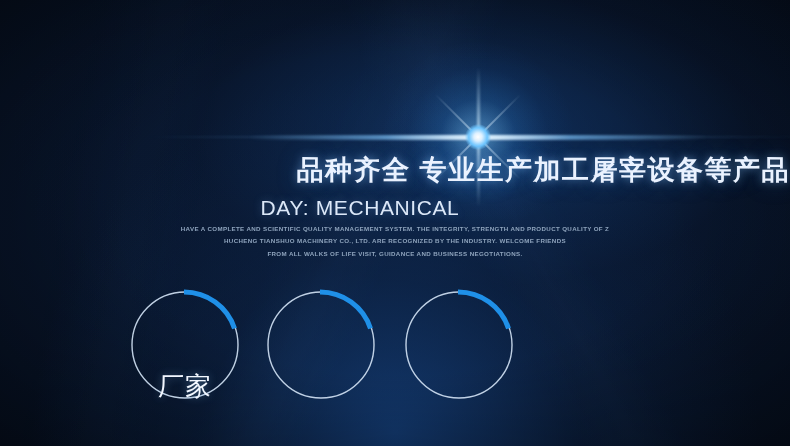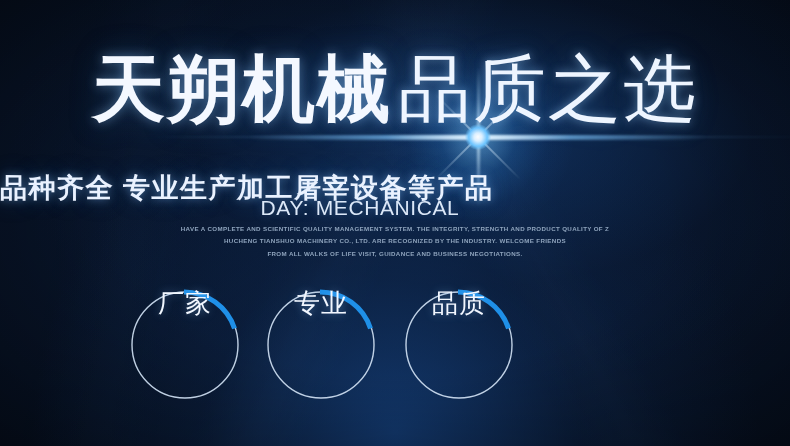--- a/index.html
+++ b/index.html
@@ -47,41 +47,41 @@
   
   .headline{position:absolute;left:0;top:48px;width:790px;text-align:center;
     font-family:"Liberation Sans","DejaVu Sans",sans-serif;
     font-size:73px;line-height:82px;letter-spacing:2px;white-space:nowrap;}
   .headline .bold{font-weight:bold;color:#f4f8ff;
     text-shadow:0 0 12px rgba(150,205,255,.45),0 0 30px rgba(60,140,220,.35);}
   .headline .light{font-weight:normal;color:#eef5ff;margin-left:6px;
     text-shadow:0 0 10px rgba(160,210,255,.5),0 0 26px rgba(70,150,225,.4);}
 
   
-  .sub-cn{position:absolute;left:0;top:152px;width:790px;text-align:left;
+  .sub-cn{position:absolute;left:0;top:152px;width:790px;text-align:right;
     font-size:27px;font-weight:bold;letter-spacing:1.5px;color:#eaf2ff;
-    text-shadow:0 0 9px rgba(140,200,255,.5),0 0 22px rgba(50,130,215,.35);margin-top:18px;}
+    text-shadow:0 0 9px rgba(140,200,255,.5),0 0 22px rgba(50,130,215,.35);}
   .sub-en{position:absolute;left:0;top:196px;width:720px;text-align:center;
     font-size:21px;letter-spacing:.6px;color:#dce8f8;
     text-shadow:0 0 8px rgba(130,190,255,.35);}
 
   
   .para{position:absolute;left:0;top:223px;width:790px;text-align:center;
     font-size:6.2px;line-height:12.4px;letter-spacing:.35px;
     color:#8fa4bd;font-weight:bold;}
   .para div{white-space:nowrap;}
 
   
   .features{position:absolute;left:0;top:289px;width:790px;height:112px;}
   .feat{position:absolute;top:0;width:112px;height:112px;}
   .feat svg{position:absolute;left:0;top:0;width:112px;height:112px;overflow:visible;}
   .feat .ring{fill:none;stroke:#cfe0f2;stroke-width:1.4;opacity:.92;}
   .feat .arc{fill:none;stroke:#1f90e8;stroke-width:5;stroke-linecap:butt;}
   .feat .txt{position:absolute;left:0;top:0;width:112px;height:112px;
-    display:flex;flex-direction:column;align-items:center;justify-content:flex-start;}
+    display:flex;flex-direction:column;align-items:center;justify-content:flex-end;}
   .feat .txt span{font-size:26px;line-height:29px;font-weight:normal;color:#f2f7ff;
     letter-spacing:1px;text-shadow:0 0 8px rgba(140,200,255,.45);}
 </style>
 </head>
 <body>
 
 <div id="stage">
 
   <div class="streaks"></div>
 
@@ -90,23 +90,20 @@
     <div class="hbeam2"></div>
     <div class="hbeam"></div>
     <div class="vbeam"></div>
     <div class="d1"></div>
     <div class="d2"></div>
     <div class="core"></div>
   </div>
 
   <div class="vig"></div>
 
-  <div class="headline">
-    <span class="bold">天朔机械</span><span class="light">品质之选</span>
-  </div>
 
   <div class="sub-cn">品种齐全 专业生产加工屠宰设备等产品</div>
   <div class="sub-en">DAY: MECHANICAL</div>
 
   <div class="para">
     <div>HAVE A COMPLETE AND SCIENTIFIC QUALITY MANAGEMENT SYSTEM. THE INTEGRITY, STRENGTH AND PRODUCT QUALITY OF Z</div>
     <div>HUCHENG TIANSHUO MACHINERY CO., LTD. ARE RECOGNIZED BY THE INDUSTRY. WELCOME FRIENDS</div>
     <div>FROM ALL WALKS OF LIFE VISIT, GUIDANCE AND BUSINESS NEGOTIATIONS.</div>
   </div>
 
@@ -121,29 +118,27 @@
         <span>厂家</span>
       </div>
     </div>
 
     <div class="feat" style="left:265px">
       <svg viewBox="0 0 112 112" aria-hidden="true">
         <circle class="ring" cx="56" cy="56" r="53"></circle>
         <path class="arc" d="M 55 3 A 53 53 0 0 1 105.5 39.5"></path>
       </svg>
       <div class="txt">
-        <span>专业</span>
       </div>
     </div>
 
     <div class="feat" style="left:403px">
       <svg viewBox="0 0 112 112" aria-hidden="true">
         <circle class="ring" cx="56" cy="56" r="53"></circle>
         <path class="arc" d="M 55 3 A 53 53 0 0 1 105.5 39.5"></path>
       </svg>
       <div class="txt">
-        <span>品质</span>
       </div>
     </div>
 
 
   </div>
 </div>
 
 </body></html>

